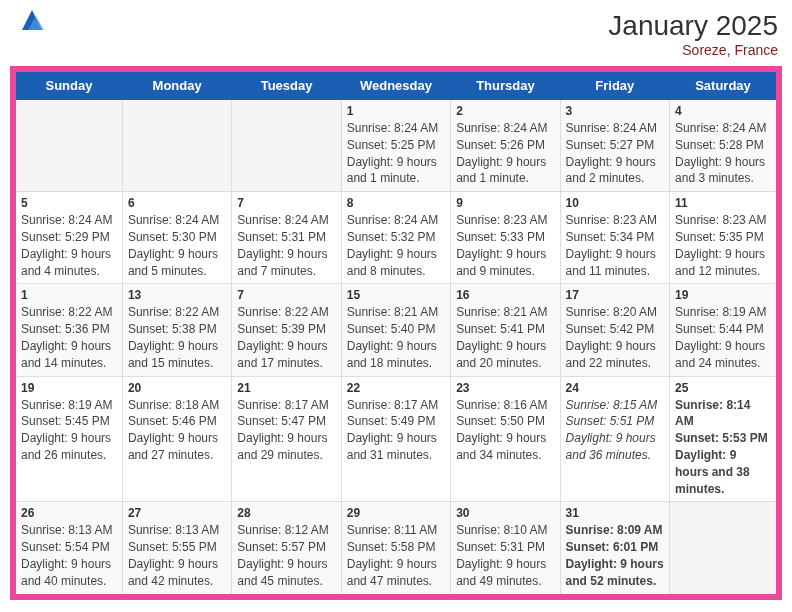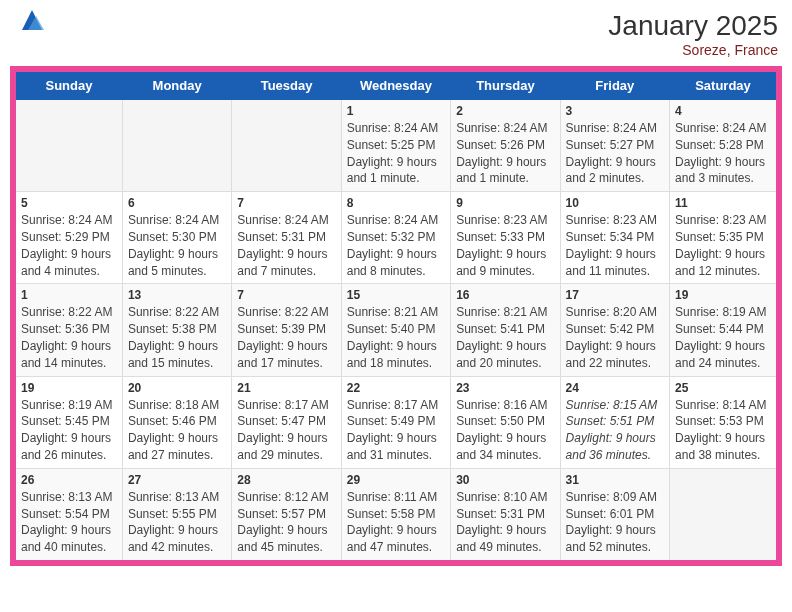--- a/index.html
+++ b/index.html
@@ -261,21 +261,21 @@
 Daylight: 9 hours and 34 minutes.</div>
         </td>
         <td>
           <div class="day-number">24</div>
           <div class="day-detail" style="white-space: pre-line; font-style: italic;">Sunrise: 8:15 AM
 Sunset: 5:51 PM
 Daylight: 9 hours and 36 minutes.</div>
         </td>
         <td>
           <div class="day-number">25</div>
-          <div class="day-detail" style="white-space: pre-line;">Sunrise: 8:14 AM
+          <div class="day-detail" style="white-space: pre-line; font-weight: bold;">Sunrise: 8:14 AM
 Sunset: 5:53 PM
 Daylight: 9 hours and 38 minutes.</div>
         </td>
       </tr>
       <tr>
         <td>
           <div class="day-number">26</div>
           <div class="day-detail" style="white-space: pre-line;">Sunrise: 8:13 AM
 Sunset: 5:54 PM
 Daylight: 9 hours and 40 minutes.</div>
@@ -299,20 +299,20 @@
 Daylight: 9 hours and 47 minutes.</div>
         </td>
         <td>
           <div class="day-number">30</div>
           <div class="day-detail" style="white-space: pre-line;">Sunrise: 8:10 AM
 Sunset: 5:31 PM
 Daylight: 9 hours and 49 minutes.</div>
         </td>
         <td>
           <div class="day-number">31</div>
-          <div class="day-detail" style="white-space: pre-line;">Sunrise: 8:09 AM
+          <div class="day-detail" style="white-space: pre-line; font-weight: bold;">Sunrise: 8:09 AM
 Sunset: 6:01 PM
 Daylight: 9 hours and 52 minutes.</div>
         </td>
         <td class="empty-cell"></td>
       </tr>
     </tbody>
 </table>
 
 </body></html>

